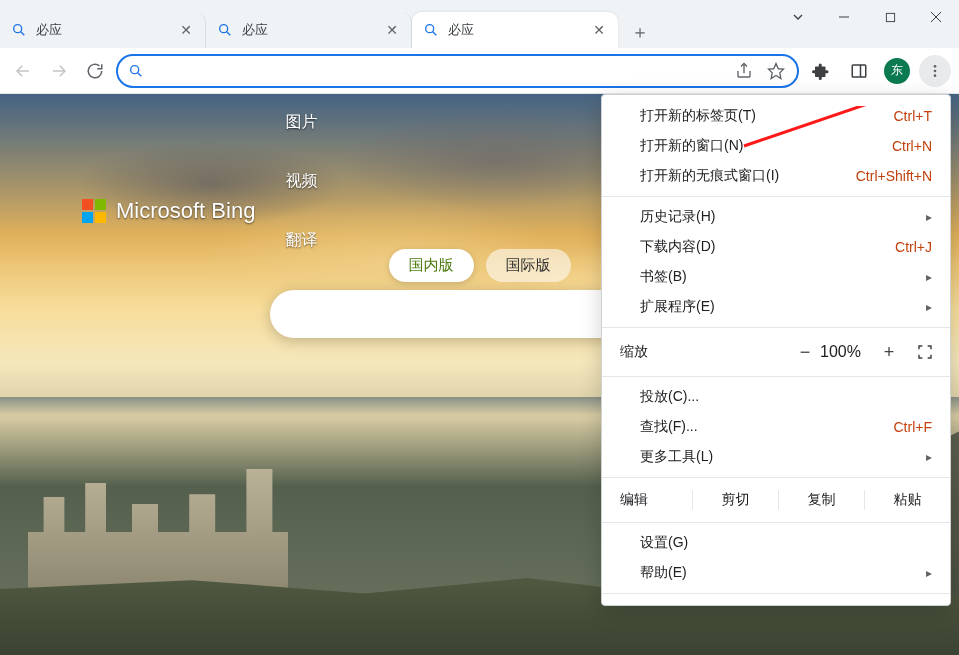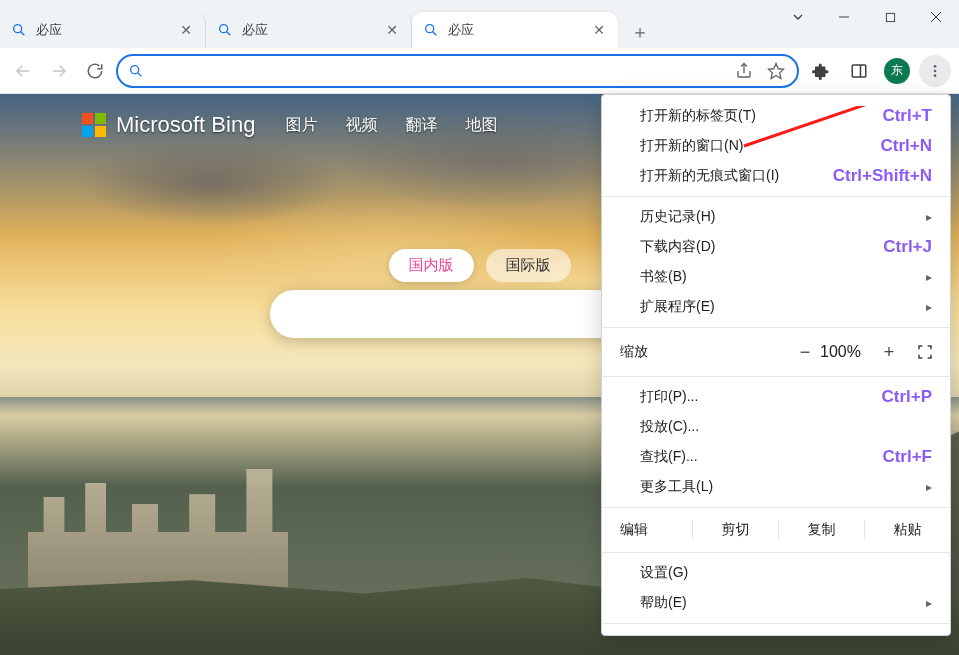--- a/index.html
+++ b/index.html
@@ -189,21 +189,21 @@
   .bing-logo .sq {
     width: 24px; height: 24px;
     display: grid; grid-template-columns: 1fr 1fr; grid-template-rows: 1fr 1fr;
     gap: 2px;
   }
   .bing-logo .sq span:nth-child(1){background:#f25022;}
   .bing-logo .sq span:nth-child(2){background:#7fba00;}
   .bing-logo .sq span:nth-child(3){background:#00a4ef;}
   .bing-logo .sq span:nth-child(4){background:#ffb900;}
   .bing-logo .name { font-size: 22px; font-weight: 500; }
-  .bing-nav { display:flex; gap:28px; }
+  .bing-nav { display:flex; gap:38px;flex-direction:column; }
   .bing-right {
     position:absolute; top:70px; right:8px;
     display:flex; align-items:center; gap:14px; color:#fff;
     text-shadow: 0 1px 2px rgba(0,0,0,.6);
   }
   .bing-right .av {
     width:30px;height:30px;border-radius:50%;
     background:rgba(255,255,255,.4);
     display:flex;align-items:center;justify-content:center;
   }
@@ -211,21 +211,21 @@
 
   .version-pills{
     position:absolute; top:155px; left:50%; transform:translateX(-50%);
     display:flex; gap:12px;
   }
   .pill{
     padding:7px 20px; border-radius:20px;
     font-size:15px;
     color:#333; background:rgba(255,255,255,.55);
   }
-  .pill.active{ background:#fff; color:#ec4899; font-weight:500; box-shadow:0 2px 6px rgba(0,0,0,.15);}
+  .pill.active{ background:#fff; color:#4d7c0f; font-weight:500; box-shadow:0 2px 6px rgba(0,0,0,.15);}
 
   .bing-search{
     position:absolute; top:196px; left:50%; transform:translateX(-50%);
     width:420px; height:48px;
     background:#fff; border-radius:26px;
     box-shadow:0 3px 14px rgba(0,0,0,.22);
   }
 
   
   .menu {
@@ -241,21 +241,21 @@
     color: #202124;
     z-index: 50;
   }
   .menu-item {
     height: 30px;
     padding: 0 18px;
     display: flex; align-items: center;
     white-space: nowrap;
   }
   .menu-item .lbl { flex: 1; margin-left: 20px; }
-  .menu-item .sc  { color: #8b5cf6; font-size: 17px; font-weight: bold; }
+  .menu-item .sc  { color: #c2410c; font-size: 14px; }
   .menu-item .arrow { color: #5f6368; font-size: 12px; margin-left:8px;}
   .menu-item .badge {
     background:#1a73e8; color:#fff;
     font-size:11px; padding:1px 5px; border-radius:4px; margin-left:6px;
     font-weight:500;
   }
   .menu-sep { height:1px; background:#e4e6e8; margin:5px 0; }
   .menu-zoom {
     height: 38px; padding: 0 12px 0 18px;
     display:flex; align-items:center;
@@ -504,24 +504,20 @@
       <svg width="16" height="16" viewBox="0 0 24 24" fill="none" stroke="#3c4043" stroke-width="2.2">
         <polyline points="3 8 3 3 8 3"></polyline>
           <polyline points="16 3 21 3 21 8"></polyline>
         <polyline points="21 16 21 21 16 21"></polyline>
           <polyline points="8 21 3 21 3 16"></polyline>
       </svg>
     </span>
   </div>
   <div class="menu-sep"></div>
   <div class="menu-item">
-    <span class="lbl">打印(P)...</span>
-    <span class="sc">Ctrl+P</span>
-  </div>
-  <div class="menu-item">
     <span class="lbl">投放(C)...</span>
   </div>
   <div class="menu-item">
     <span class="lbl">查找(F)...</span>
     <span class="sc">Ctrl+F</span>
   </div>
   <div class="menu-item">
     <span class="lbl">更多工具(L)</span>
     <span class="arrow">▸</span>
   </div>

